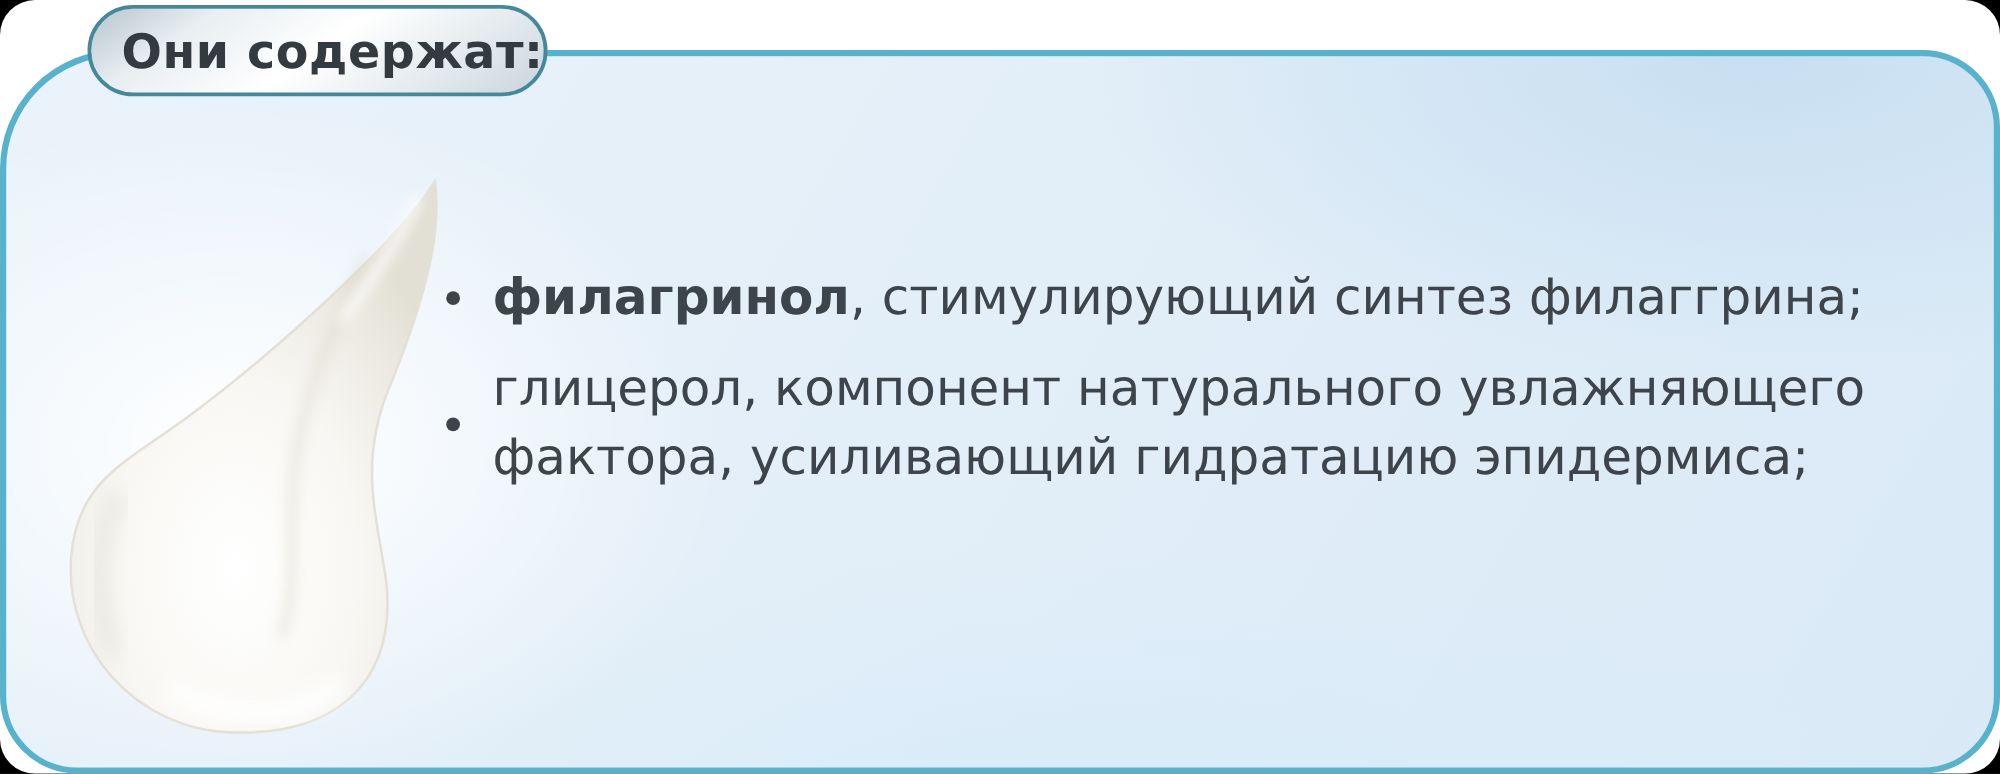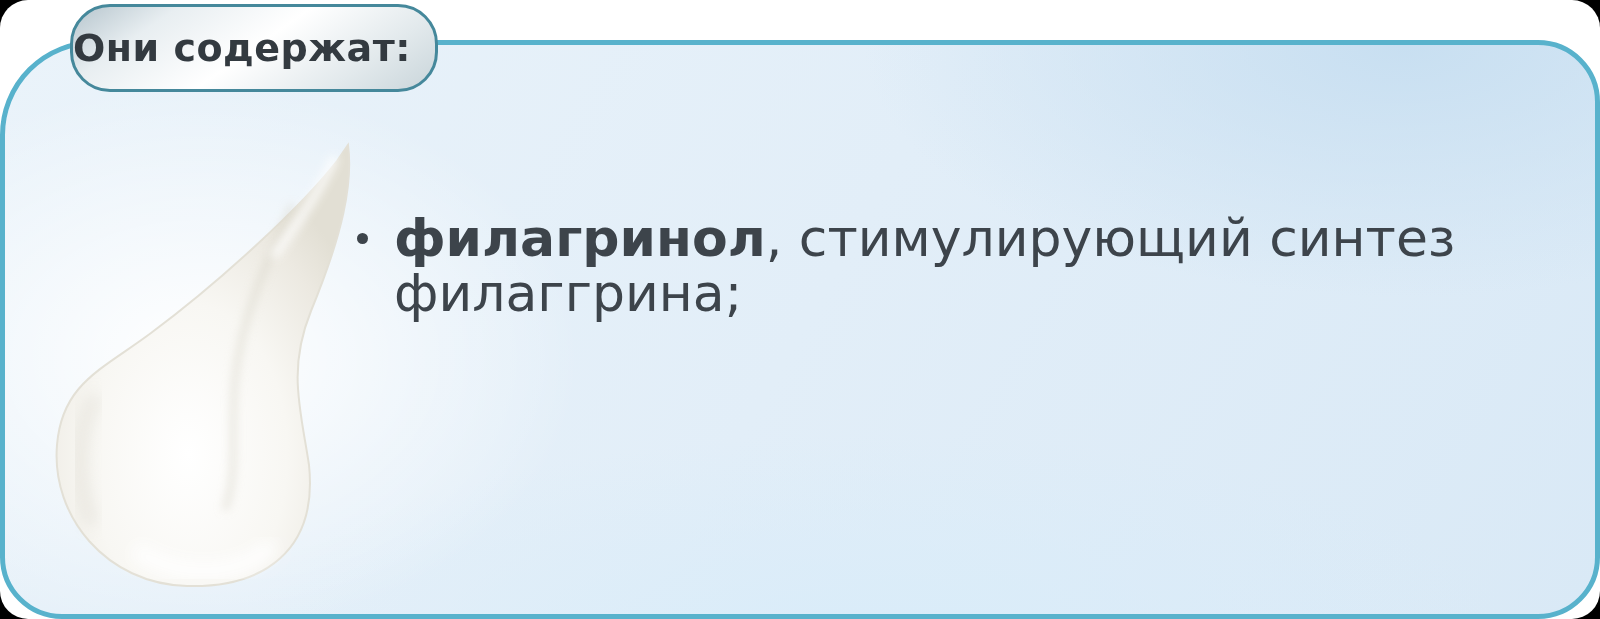--- a/index.html
+++ b/index.html
@@ -29,28 +29,28 @@
       radial-gradient(700px 500px at 12% 55%, #ffffff, rgba(255,255,255,0) 55%),
       radial-gradient(1000px 320px at 55% 105%, #d9ecf9, rgba(217,236,249,0) 65%),
       linear-gradient(120deg, #eaf3fa 0%, #e2eef8 50%, #d9e9f6 100%);
   }
   
   .pill {
     position: absolute;
     left: 70px;
     top: 4px;
     width: 368px;
-    height: 88px;
+    height: 73px;
     box-sizing: border-box;
     border: 3px solid #45889b;
     border-radius: 40px;
     background: linear-gradient(145deg, #b6c5cd 0%, #e8eef1 22%, #ffffff 50%, #e2e9ec 78%, #c9d5da 100%);
     display: flex;
     align-items: center;
-    justify-content: flex-start;
+    justify-content: flex-end;
     z-index: 3;
   }
   .pill .pill-label {
     font-size: 38px;
     font-weight: bold;
     color: #333a40;
     letter-spacing: 0.5px;
     white-space: nowrap;
   }
   
@@ -79,21 +79,21 @@
     margin-right: 26px;
     border-radius: 50%;
     background: #3d444b;
   }
   .bullet-item.center-marker .dot {
     align-self: center;
     margin-top: 0;
   }
   .bullet-text {
     margin: 0;
-    font-size: 52px;
+    font-size: 40px;
     line-height: 55px;
     color: #3d444b;
     white-space: pre-line;
   }
   .bullet-text strong { font-weight: bold; }
   
   .illustration {
     position: absolute;
     left: 30px;
     top: 50px;
@@ -146,20 +146,25 @@
       </svg>
     </div>
 
     <ul class="bullets">
 
       <li class="bullet-item">
         <span class="dot"></span>
         <p class="bullet-text"><strong>филагринол</strong><span>, стимулирующий синтез филаггрина;</span></p>
       </li>
 
+      <li class="bullet-item center-marker">
+        <span class="dot"></span>
+        <p class="bullet-text">глицерол, компонент натурального увлажняющего
+фактора, усиливающий гидратацию эпидермиса;</p>
+      </li>
 
 
     </ul>
   </div>
 
   <div class="pill">
     <span class="pill-label">Они содержат:</span>
   </div>
 
 </div>

